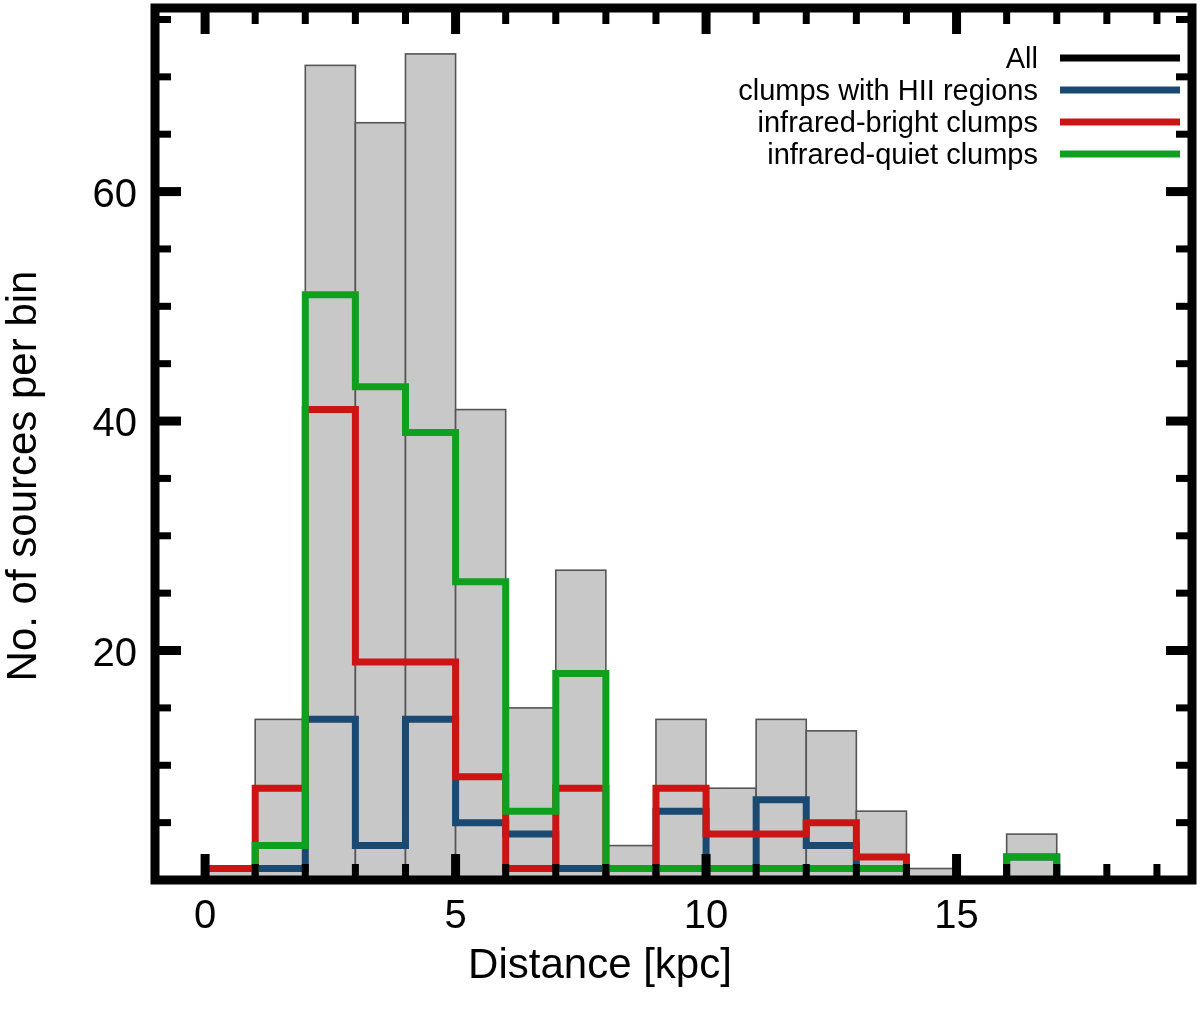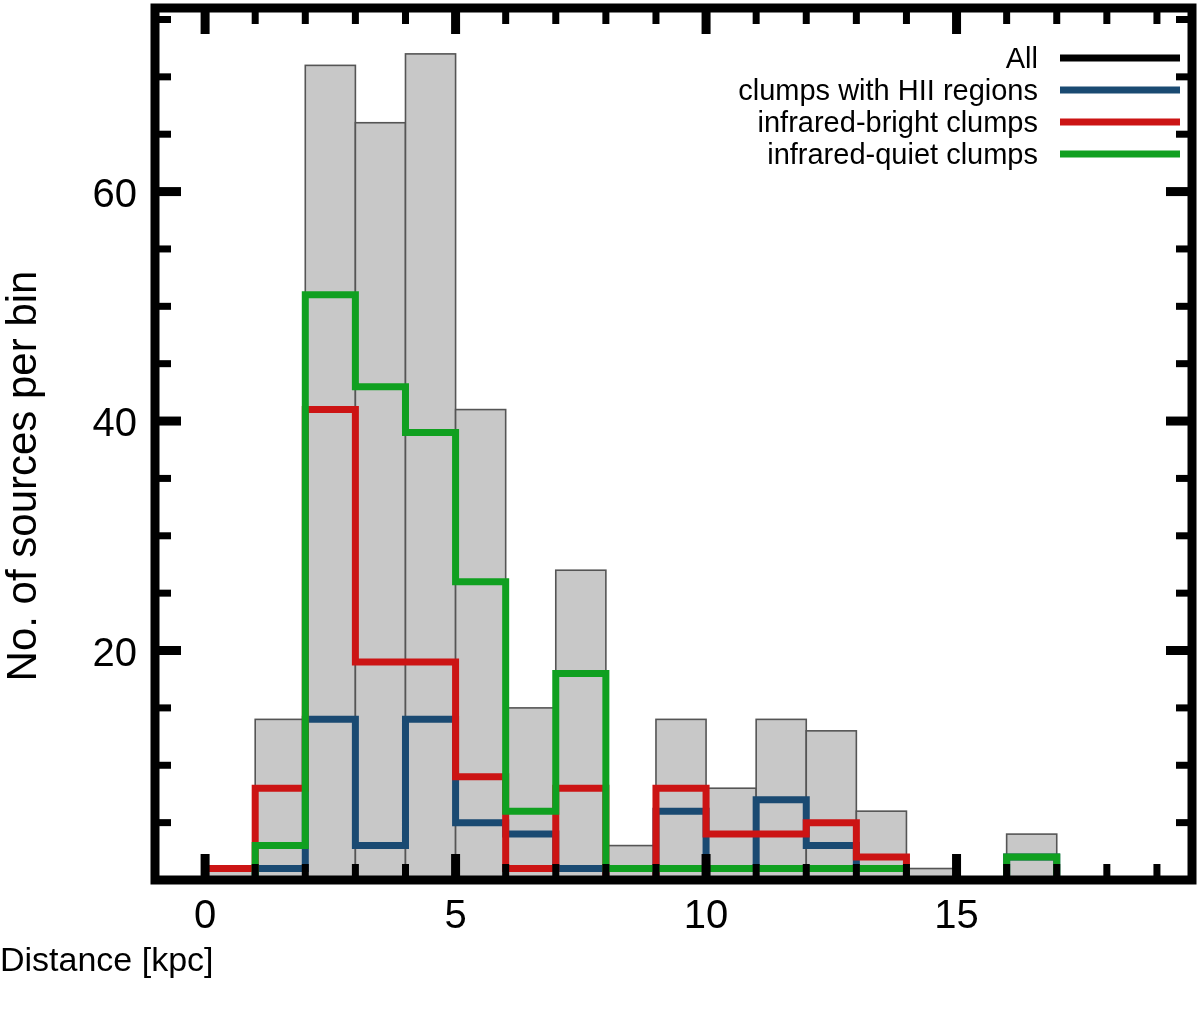--- a/index.html
+++ b/index.html
@@ -16,21 +16,21 @@
     width:520px;
     transform:rotate(-90deg);
     transform-origin:center center;
     text-align:center;
     font-size:42px;color:#000;
     white-space:nowrap;
     pointer-events:none;
   }
   .xlabel-text{
     position:absolute;left:0;top:940px;width:1200px;
-    text-align:left;font-size:34px;color:#000;
+    text-align:center;font-size:42px;color:#000;
   }
   .legend-label{font-size:29px;fill:#000;text-anchor:end;}
   .axis-num{font-size:40px;fill:#000;}
 </style>
 </head>
 <body>
 
 <div id="root">
 
   <svg id="plot-svg" width="1200" height="1009">

